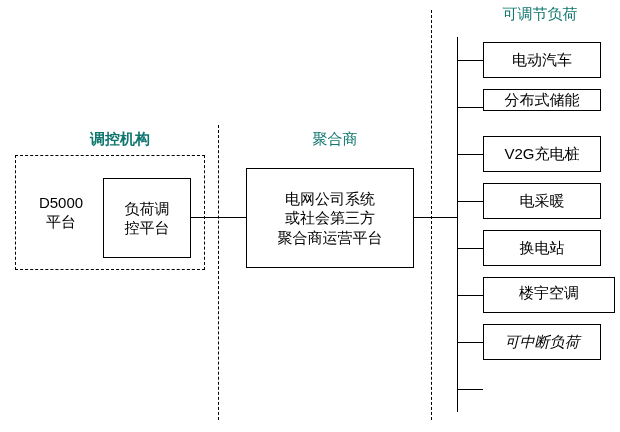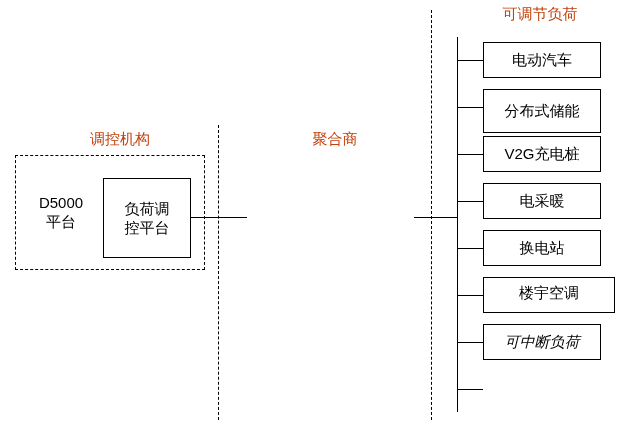--- a/index.html
+++ b/index.html
@@ -13,21 +13,21 @@
   #diagram {
     position: relative;
     width: 620px;
     height: 432px;
     background: #ffffff;
     overflow: hidden;
   }
   .sect-title {
     position: absolute;
     font-size: 15px;
-    color: #c2410c;
+    color: #0f766e;
     text-align: center;
     white-space: nowrap;
   }
   .dashed-box {
     position: absolute;
     border: 1px dashed #000;
     box-sizing: border-box;
   }
   .vline-dashed {
     position: absolute;
@@ -67,52 +67,57 @@
   }
   .load-box {
     font-size: 15px;
   }
 </style>
 </head>
 <body>
 
 <div id="diagram">
 
-  <div class="sect-title" style="left:55px; top:130px; width:130px;">调控机构</div>
+  <div class="sect-title" style="left:55px; top:130px; width:130px;font-weight:bold;">调控机构</div>
 
   <div class="sect-title" style="left:270px; top:130px; width:130px;font-family:Liberation Mono, monospace;">聚合商</div>
 
   <div class="sect-title" style="left:470px; top:5px; width:140px;">可调节负荷</div>
 
   <div class="vline-dashed" style="left:218px; top:125px; height:295px;"></div>
   <div class="vline-dashed" style="left:431px; top:10px; height:410px;"></div>
 
   <div class="dashed-box" style="left:15px; top:155px; width:190px; height:115px;"></div>
 
   <div class="box multiline" style="left:22px; top:178px; width:78px; height:68px; border:none;">
     <span>D5000</span>
     <span>平台</span>
   </div>
 
   <div class="box multiline" style="left:103px; top:178px; width:88px; height:80px;">
     <span>负荷调</span>
     <span>控平台</span>
   </div>
 
+  <div class="box multiline" style="left:246px; top:168px; width:168px; height:100px;">
+    <span>电网公司系统</span>
+    <span>或社会第三方</span>
+    <span>聚合商运营平台</span>
+  </div>
 
   <div class="hline" style="left:191px; top:217px; width:56px;"></div>
   <div class="hline" style="left:414px; top:217px; width:44px;"></div>
 
   <div class="vline-solid" style="left:457px; top:37px; height:375px;"></div>
 
   <div class="hline" style="left:457px; top:60px; width:26px;"></div>
   <div class="box load-box" style="left:483px; top:42px; width:118px; height:36px;">电动汽车</div>
 
   <div class="hline" style="left:457px; top:107px; width:26px;"></div>
-  <div class="box load-box" style="left:483px; top:89px; width:118px; height:44px;">分布式储能</div>
+  <div class="box load-box" style="left:483px; top:89px; width:118px; height:22px;">分布式储能</div>
 
   <div class="hline" style="left:457px; top:154px; width:26px;"></div>
   <div class="box load-box" style="left:483px; top:136px; width:118px; height:36px;">V2G充电桩</div>
 
   <div class="hline" style="left:457px; top:201px; width:26px;"></div>
   <div class="box load-box" style="left:483px; top:183px; width:118px; height:36px;">电采暖</div>
 
   <div class="hline" style="left:457px; top:248px; width:26px;"></div>
   <div class="box load-box" style="left:483px; top:230px; width:118px; height:36px;">换电站</div>
 

